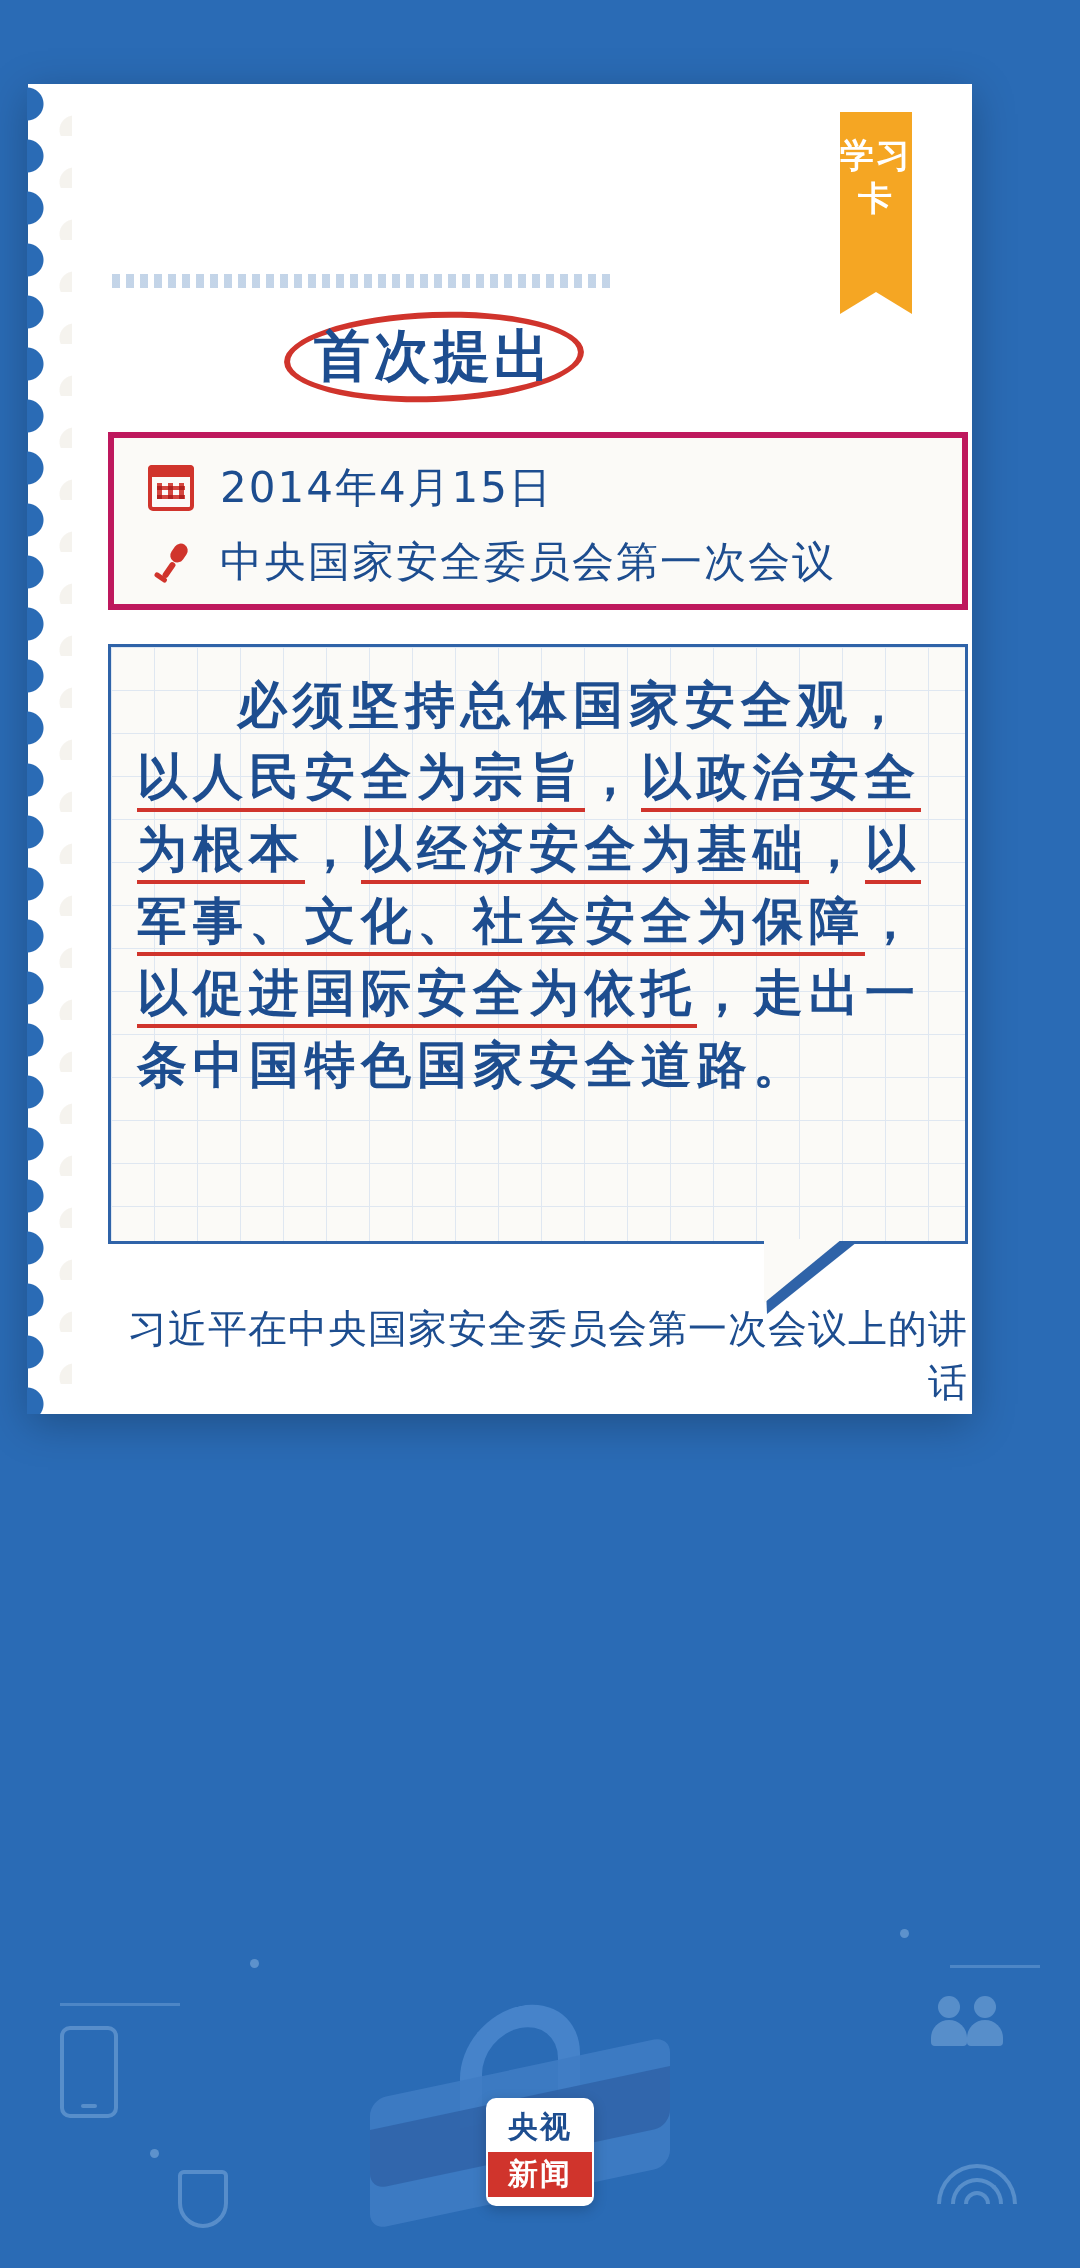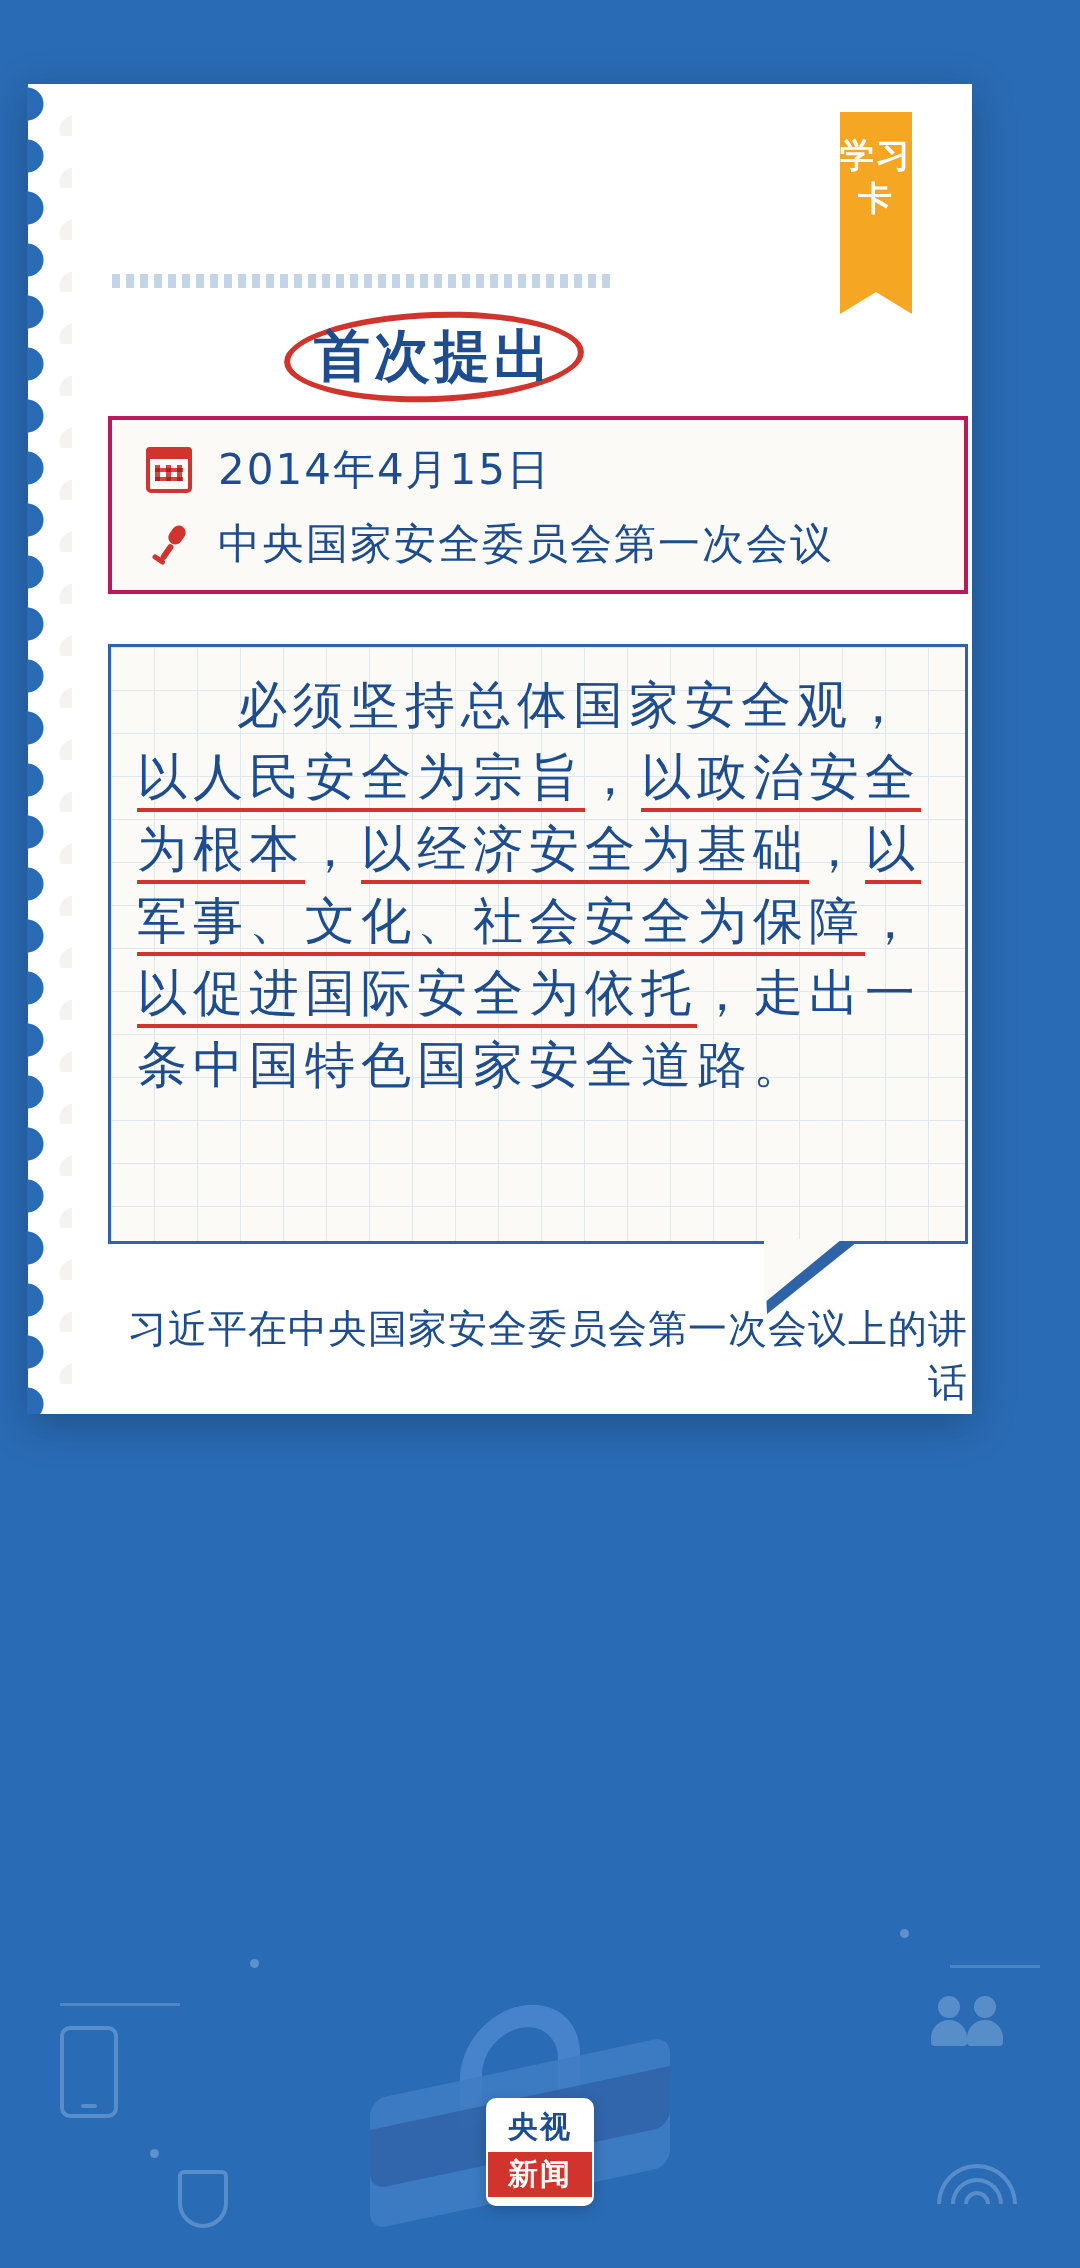--- a/index.html
+++ b/index.html
@@ -264,24 +264,24 @@
     font-weight: bold;
     color: #1d4d8f;
     letter-spacing: 4px;
     font-family: "DejaVu Sans", sans-serif;
   }
 
   
   .meta-box {
     position: absolute;
     left: 34px;
-    top: 332px;
+    top: 348px;
     width: 860px;
     height: 178px;
-    border: 4px solid #be185d;
+    border: 6px solid #be185d;
     background: #fbfaf7;
   }
   .meta-row {
     position: absolute;
     left: 34px;
     display: flex;
     align-items: center;
     gap: 26px;
   }
   .meta-row.r1 { top: 22px; }
@@ -359,21 +359,21 @@
     position: absolute;
     left: 26px;
     top: 22px;
     right: 3px;
     font-size: 50px;
     line-height: 72px;
     color: #1d4d8f;
     letter-spacing: 6px;
     text-indent: 100px;
     font-family: "DejaVu Sans", sans-serif;
-    font-weight: 400;
+    font-weight: 700;
   }
   .quote-text u {
     text-decoration: none;
     border-bottom: 4px solid #d0342c;
     padding-bottom: 2px;
   }
 
   .attribution {
     position: absolute;
     left: 34px;

